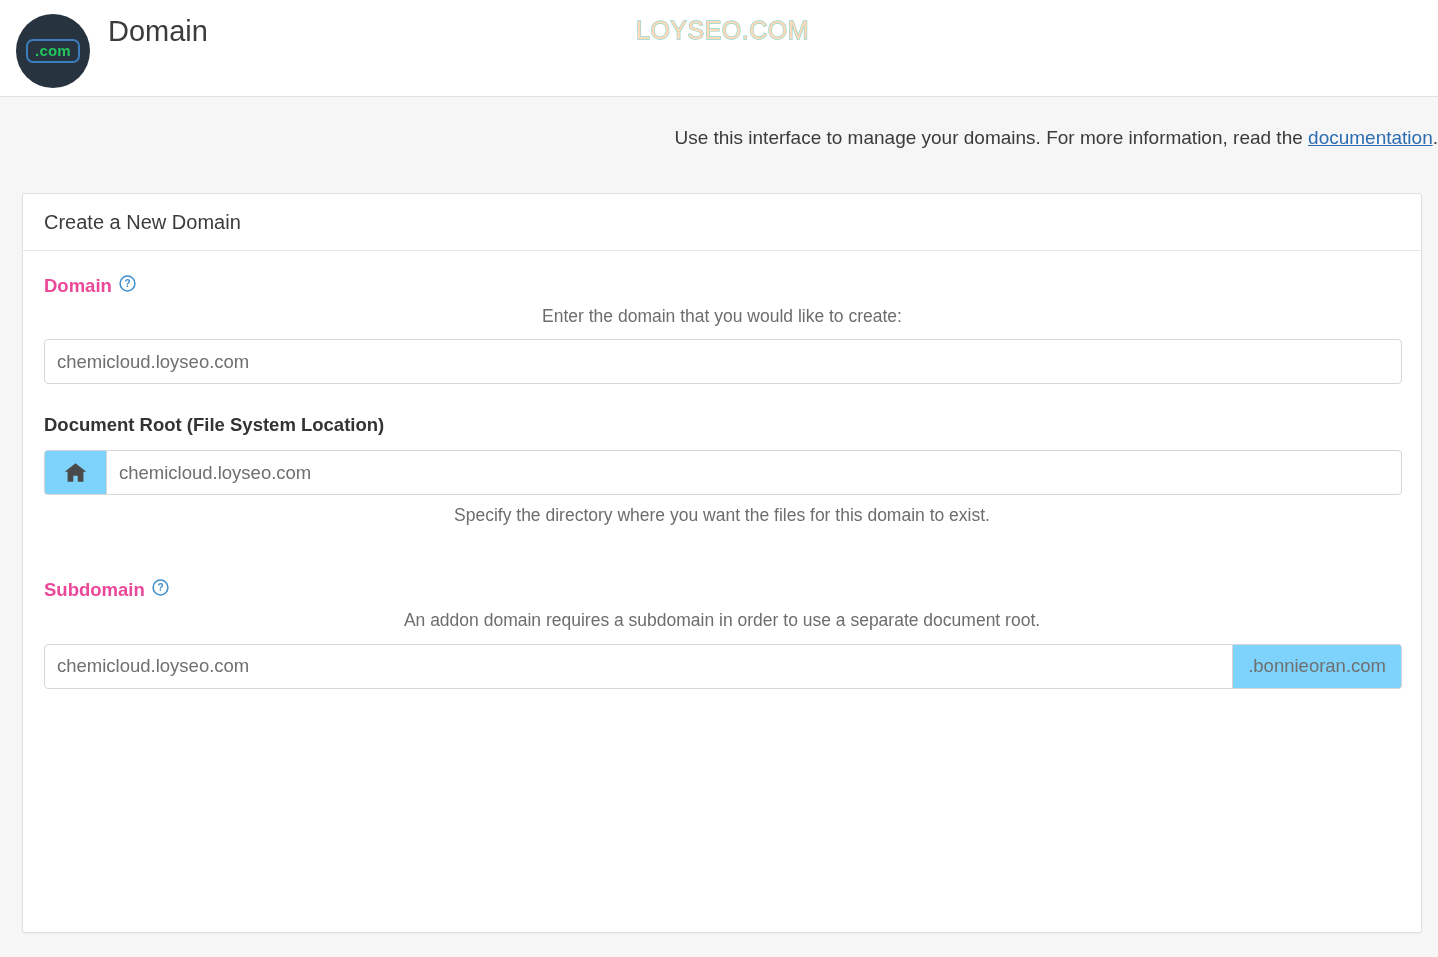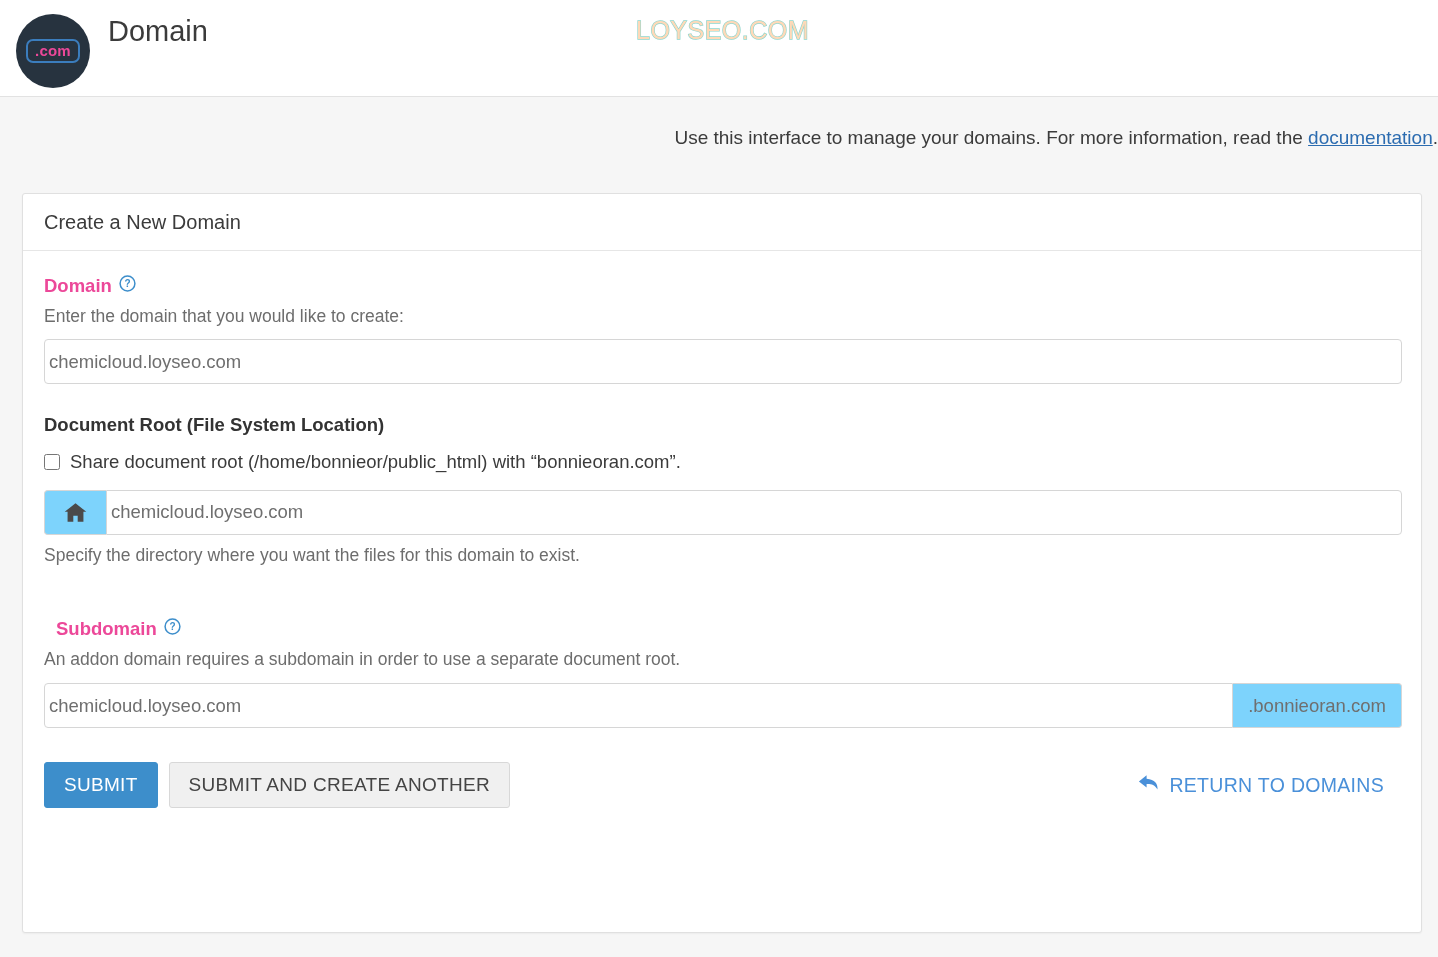--- a/index.html
+++ b/index.html
@@ -38,21 +38,21 @@
     background: #27333f;
     flex: 0 0 74px;
     display: flex;
     align-items: center;
     justify-content: center;
     margin-top: 1px;
   }
   .logo-badge {
     border: 2px solid #3b7dbd;
     border-radius: 7px;
-    color: #ec4899;
+    color: #22c55e;
     font-size: 15px;
     font-weight: bold;
     letter-spacing: .2px;
     padding: 2px 7px 3px;
     line-height: 1;
     font-family: "Liberation Sans", sans-serif;
   }
   .header-text {
     margin-left: 18px;
     padding-top: 2px;
@@ -146,30 +146,31 @@
     width: 17px;
     height: 17px;
     flex: 0 0 17px;
     cursor: pointer;
   }
   .field-hint {
     font-size: 17.5px;
     color: #6d6d6d;
     margin: 0 0 12px 0;
     line-height: 1.3;
+    text-align: center;
   }
   .field-hint.below {
     margin: 9px 0 0 0;
   }
   .text-input {
     width: 1358px;
     height: 45px;
     border: 1px solid #d6d6d6;
     border-radius: 4px;
-    padding: 0 4px;
+    padding: 0 12px;
     font-size: 18.5px;
     color: #6f6f6f;
     font-family: "Liberation Sans", sans-serif;
     background: #ffffff;
     outline: none;
   }
   .text-input::placeholder { color: #9b9b9b; }
 
   .section-title {
     font-size: 18.5px;
@@ -305,60 +306,42 @@
             <circle cx="8.5" cy="8.5" r="7.4" fill="none" stroke="#3d8ecb" stroke-width="1.5"></circle>
             <text x="8.5" y="12.4" font-size="10" font-family="Liberation Sans, sans-serif" font-weight="bold" fill="#3d8ecb" text-anchor="middle">?</text>
           </svg>
         </span>
       </div>
       <div class="field-hint">Enter the domain that you would like to create:</div>
       <input class="text-input" type="text" value="chemicloud.loyseo.com" style="">
     </div>
 
     <div class="section-title">Document Root (File System Location)</div>
-    <div class="checkbox-row">
-      <input type="checkbox" id="share-doc-root" style="">
-      <label class="checkbox-label" for="share-doc-root">Share document root (/home/bonnieor/public_html) with “bonnieoran.com”.</label>
-    </div>
     <div class="input-group">
       <span class="addon addon-left">
         <svg width="23" height="21" viewBox="0 0 24 22" aria-hidden="true">
           <path d="M12 1.2 0.7 10.3h3.0V20.6h6.0v-6.1h4.6v6.1h6.0V10.3h3.0L12 1.2z" fill="#4a4a4a"></path>
         </svg>
       </span>
       <input class="text-input has-left" type="text" value="chemicloud.loyseo.com" style="">
     </div>
     <div class="field-hint below">Specify the directory where you want the files for this domain to exist.</div>
 
-    <div class="section-title" style="margin-top:52px;margin-bottom:8px;margin-left:12px;">
+    <div class="section-title" style="margin-top:52px;margin-bottom:8px;">
       <span class="field-label" style="margin:0;">
         <span>Subdomain</span>
         <span class="help-icon">
           <svg width="17" height="17" viewBox="0 0 17 17" aria-hidden="true">
             <circle cx="8.5" cy="8.5" r="7.4" fill="none" stroke="#3d8ecb" stroke-width="1.5"></circle>
             <text x="8.5" y="12.4" font-size="10" font-family="Liberation Sans, sans-serif" font-weight="bold" fill="#3d8ecb" text-anchor="middle">?</text>
           </svg>
         </span>
       </span>
     </div>
     <div class="field-hint">An addon domain requires a subdomain in order to use a separate document root.</div>
     <div class="input-group">
       <input class="text-input has-right" type="text" value="chemicloud.loyseo.com" style="">
       <span class="addon addon-right">.bonnieoran.com</span>
     </div>
 
-    <div class="actions">
-      <div class="btn-cluster">
-        <button class="btn btn-primary">SUBMIT</button>
-        <button class="btn btn-default">SUBMIT AND CREATE ANOTHER</button>
-      </div>
-      <a class="return-link" href="#">
-        <span>
-          <svg width="22" height="18" viewBox="0 0 22 18" aria-hidden="true">
-            <path d="M8.6 1.2 0.9 7.4l7.7 6.2V10.0c4.6-0.2 7.9 0.6 10.9 5.4 0.4-5.7-2.6-9.9-10.9-10.6V1.2z" fill="#4a90d9"></path>
-          </svg>
-        </span>
-        <span>RETURN TO DOMAINS</span>
-      </a>
-    </div>
 
   </div>
 </div>
 
 </body></html>

